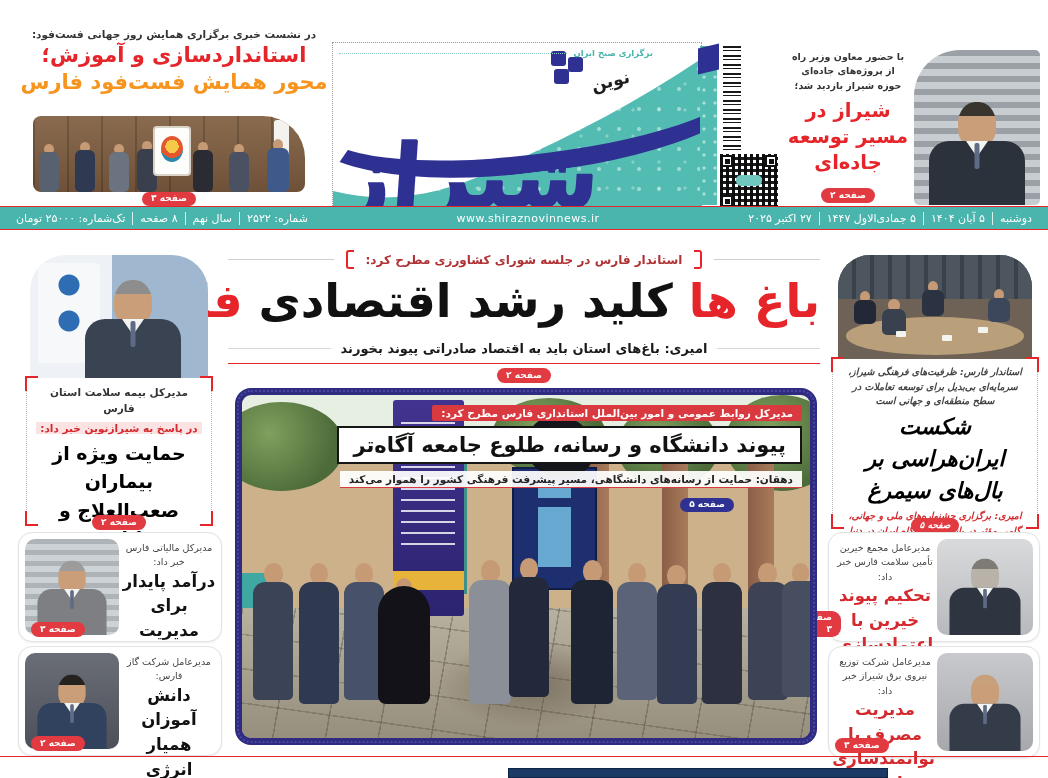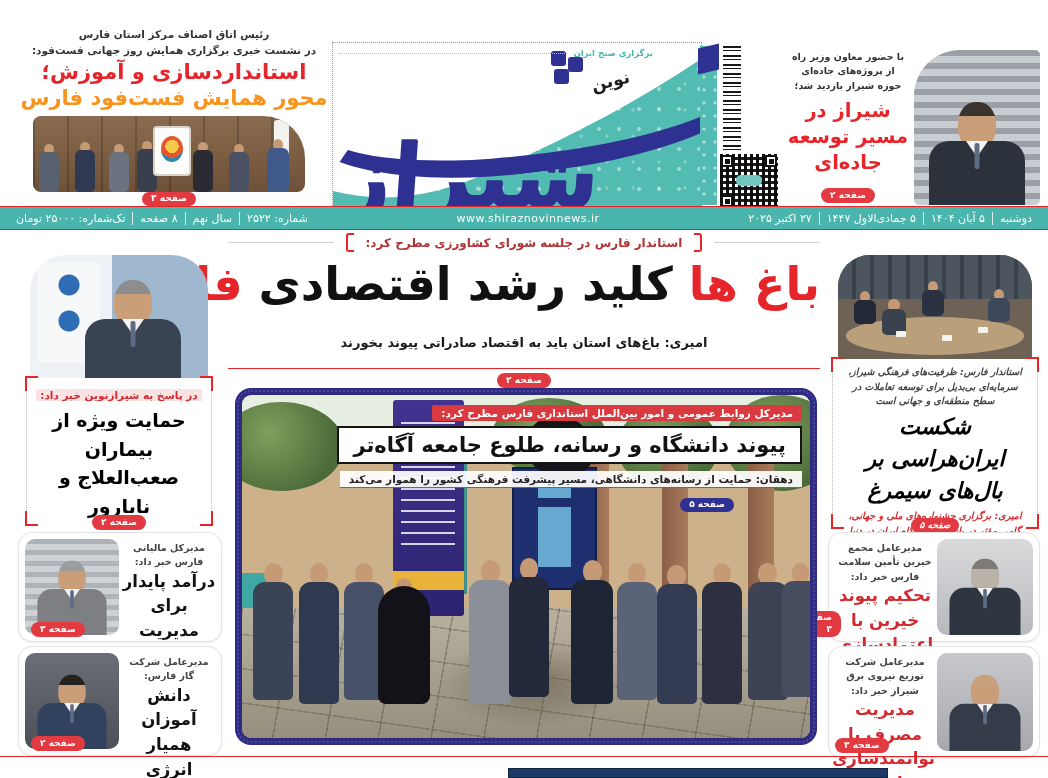--- a/index.html
+++ b/index.html
@@ -94,47 +94,47 @@
   
   .person{position:absolute;display:flex;flex-direction:column;align-items:center;}
   .person::before{content:"";width:calc(var(--s)*.46);height:calc(var(--s)*.52);
                   border-radius:50% 50% 45% 45%;background:var(--skin,#c79a76);}
   .person::after{content:"";width:var(--s);height:var(--h,calc(var(--s)*1.7));
                  border-radius:calc(var(--s)*.3) calc(var(--s)*.3) 5px 5px;background:var(--suit,#333a4c);
                  margin-top:-2px;}
 
   
   #lead{left:228px;top:233px;width:592px;}
-  #lead-kicker-row{display:flex;align-items:center;gap:12px;}
+  #lead-kicker-row{display:flex;align-items:center;gap:12px;margin-top:17px;}
   #lead-kicker-row .line{flex:1;border-top:1px solid #cfcfcf;}
   #lead-kicker{color:#b03235;font-size:12px;font-weight:bold;white-space:nowrap;}
   .brk{display:inline-block;width:6px;height:15px;vertical-align:-3px;}
   .brk.r{border-right:2.5px solid #e5252a;border-top:2.5px solid #e5252a;border-bottom:2.5px solid #e5252a;border-radius:0 3px 3px 0;}
   .brk.l{border-left:2.5px solid #e5252a;border-top:2.5px solid #e5252a;border-bottom:2.5px solid #e5252a;border-radius:3px 0 0 3px;}
   #lead-headline{font-size:46px;font-weight:900;line-height:1.25;color:#111;margin-top:4px;white-space:nowrap;}
   #lead-headline .red{color:#e5252a;}
-  #lead-sub-row{display:flex;align-items:center;gap:10px;margin-top:10px;flex-direction:column;}
+  #lead-sub-row{display:flex;align-items:center;gap:10px;margin-top:10px;}
   #lead-sub-row .line{flex:1;border-top:1px solid #d8d8d8;}
   #lead-sub{font-size:13px;font-weight:bold;color:#1a1a1a;white-space:nowrap;}
   #lead-redline{border-top:1.5px solid #e5252a;margin-top:7px;}
   #lead-badge-row{margin-top:-1px;}
 
   
   .qcard{position:absolute;background:#fff;border-left:1px dotted #b8b8b8;border-right:1px dotted #b8b8b8;box-sizing:border-box;}
   .corner{position:absolute;width:11px;height:13px;}
   .corner.bl{left:-2px;bottom:-2px;border-left:2.5px solid #e5252a;border-bottom:2.5px solid #e5252a;}
   .corner.br{right:-2px;bottom:-2px;border-right:2.5px solid #e5252a;border-bottom:2.5px solid #e5252a;}
   .corner.tl{left:-2px;top:-2px;border-left:2.5px solid #e5252a;border-top:2.5px solid #e5252a;}
   .corner.tr{right:-2px;top:-2px;border-right:2.5px solid #e5252a;border-top:2.5px solid #e5252a;}
   .photo{position:absolute;overflow:hidden;}
   .kicker-red-hl{display:inline-block;background:#fbe3e3;color:#d42a2f;font-size:10.5px;font-weight:bold;
                  padding:0 4px;border-radius:0;}
   .small-card{position:absolute;background:#fff;border:1px solid #e2e2e2;border-radius:14px;
               box-shadow:0 1px 2px rgba(0,0,0,.07);}
-  .sc-kicker{font-size:9.5px;font-weight:bold;color:#444;line-height:1.5;}
+  .sc-kicker{font-size:9.5px;font-weight:normal;color:#444;line-height:1.5;}
   .sc-head{font-size:16.5px;font-weight:900;color:#111;line-height:1.5;}
   .sc-head.red{color:#d42a2f;}
 
   
   #cframe{left:235px;top:388px;width:582px;height:357px;background:#2e2b80;border-radius:16px;padding:7px;
           box-sizing:border-box;outline:2px dotted #4a47a0;outline-offset:-4px;}
   #cphoto{position:relative;width:100%;height:100%;border-radius:9px;overflow:hidden;
           background:linear-gradient(#e7eee2 0 9%, #cdb18a 9% 62%, #b3ab99 62%);}
   .tree{position:absolute;border-radius:50%;background:radial-gradient(circle at 40% 35%,#7fa05e,#4c6b39 70%);}
   .pillar{position:absolute;top:9%;width:26px;height:53%;background:linear-gradient(90deg,#8a5f47,#a97b5c);}
@@ -183,21 +183,20 @@
         background:repeating-linear-gradient(90deg,#4d565e 0 14px,#39424a 14px 18px);}
   .mtable{position:absolute;left:4%;bottom:4%;width:92%;height:36%;border-radius:50%;background:#baa07a;}
   .mpaper{position:absolute;width:10px;height:6px;background:#f3f3ef;border-radius:1px;}
 </style>
 </head>
 <body>
 
 <div id="page">
 
   <div id="tl-story" class="abs ctr">
-    <div class="kicker-sm">رئیس اتاق اصناف مرکز استان فارس</div>
     <div class="kicker-sm">در نشست خبری برگزاری همایش روز جهانی فست‌فود:</div>
     <div id="tl-h1">استانداردسازی و آموزش؛</div>
     <div id="tl-h2">محور همایش فست‌فود فارس</div>
   </div>
   <div id="tl-photo" class="abs">
     <div class="panel"></div>
     <div class="flag"></div>
     <div class="person" style="--s:20px;--h:40px;left:6px;bottom:0;--suit:#58616f"></div>
     <div class="person" style="--s:20px;--h:42px;left:42px;bottom:0;--suit:#2f3a52"></div>
     <div class="person" style="--s:20px;--h:40px;left:76px;bottom:0;--suit:#6b7280"></div>
@@ -297,20 +296,21 @@
     <div class="bust" style="left:58%;bottom:0;transform:translateX(-50%);--suit:#3a4352;--hair:#8d8d8d">
       <div class="head"></div>
       <div class="torso"></div>
     </div>
   </div>
   <div class="qcard ctr" style="left:26px;top:378px;width:186px;height:146px;padding:6px 8px;">
     <div class="corner tl"></div>
     <div class="corner tr"></div>
     <div class="corner bl"></div>
     <div class="corner br"></div>
+    <div class="kicker-sm">مدیرکل بیمه سلامت استان فارس</div>
     <div><span class="kicker-red-hl">در پاسخ به شیرازنوین خبر داد:</span></div>
     <div style="font-size:19px;font-weight:900;line-height:1.5;margin-top:3px;">حمایت ویژه از بیماران صعب‌العلاج و نابارور</div>
     <div class="abs" style="left:0;right:0;bottom:-6px;">
       <span class="badge">صفحه ۲</span>
     </div>
   </div>
 
   <div class="small-card" style="left:18px;top:532px;width:202px;height:108px;">
     <div class="photo" style="left:6px;top:6px;width:94px;height:96px;border-radius:10px;
          background:repeating-linear-gradient(to bottom,#aeb3b8 0 5px,#cdd2d6 5px 11px);">

